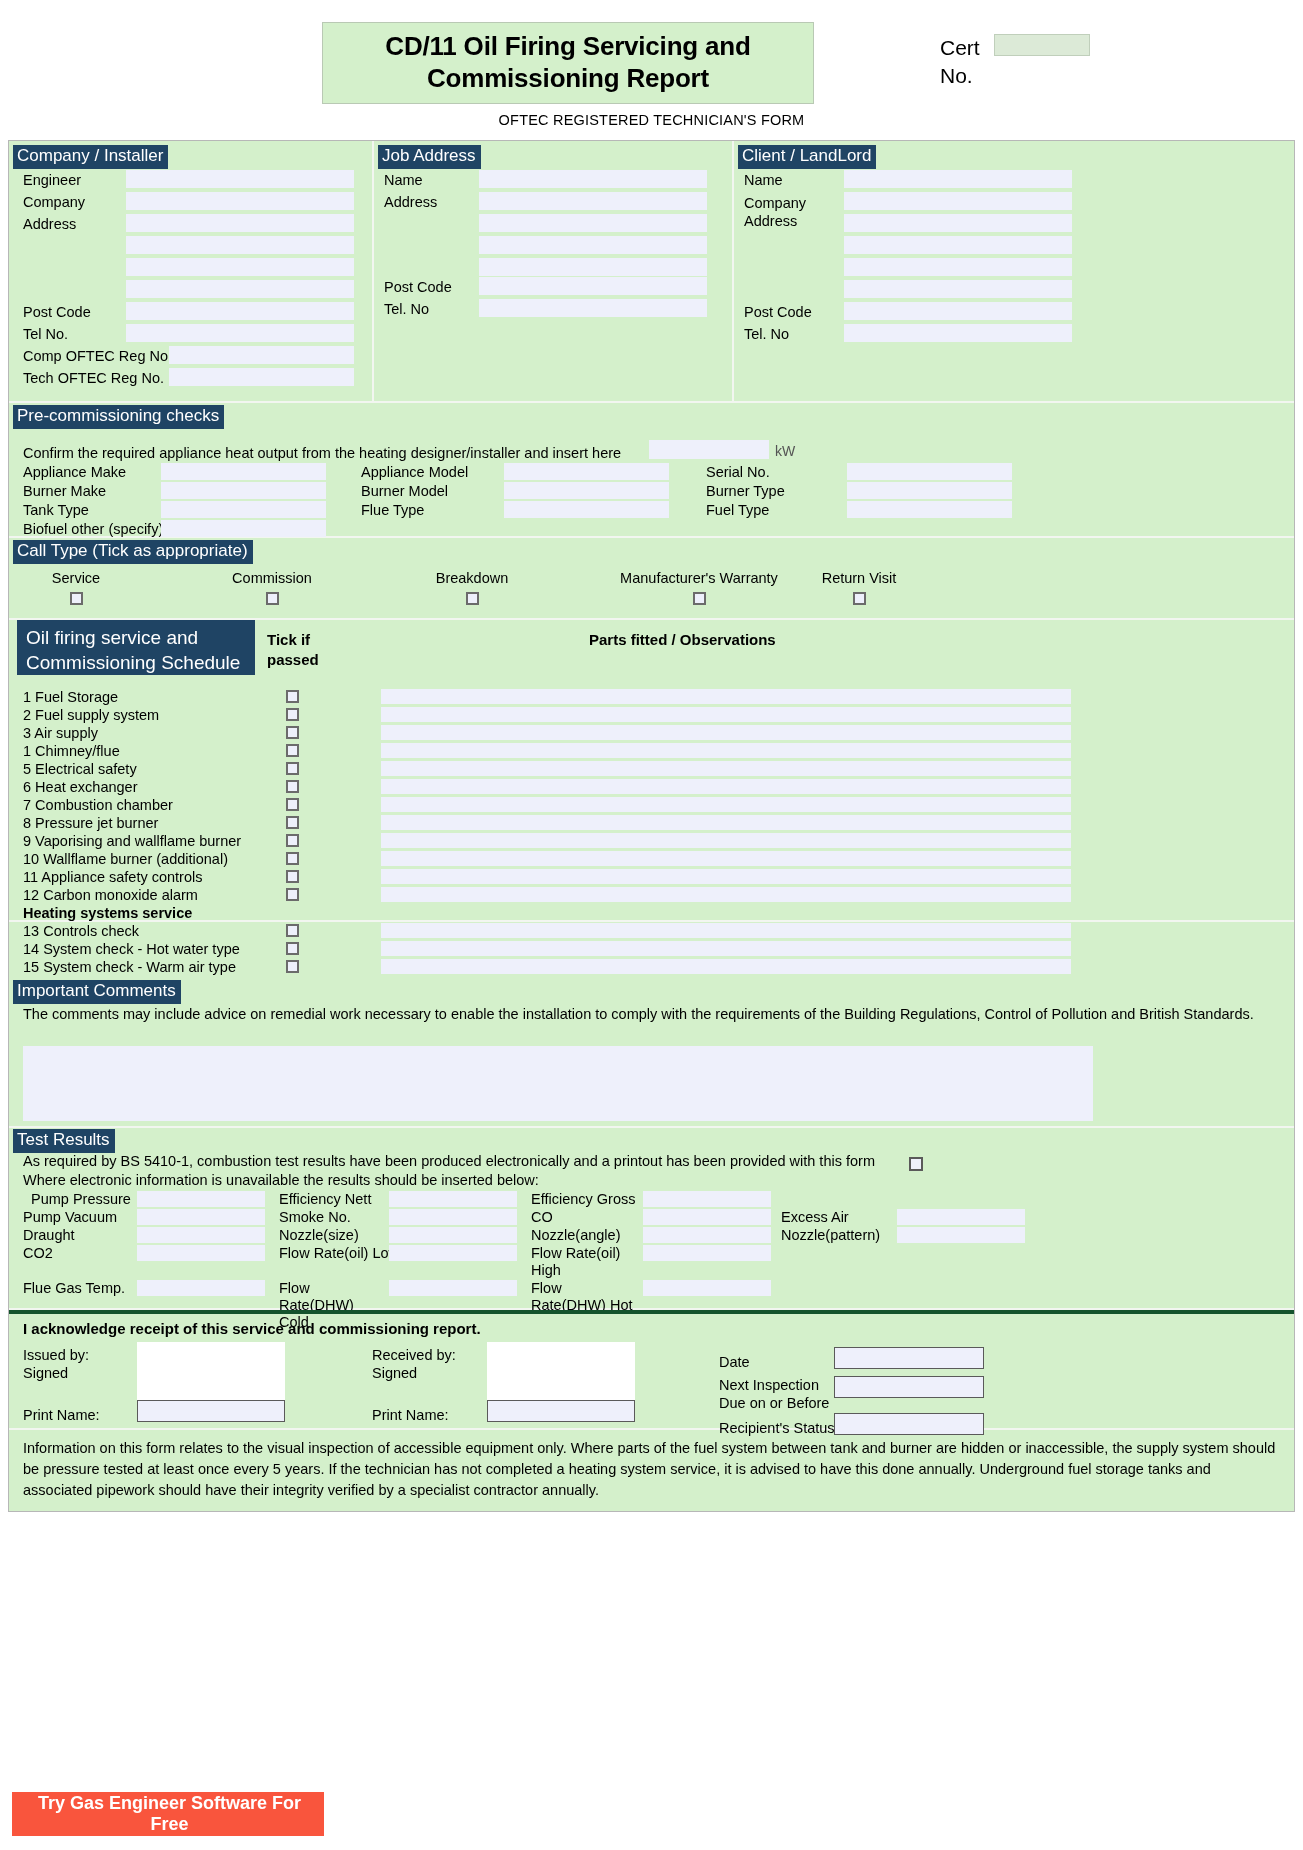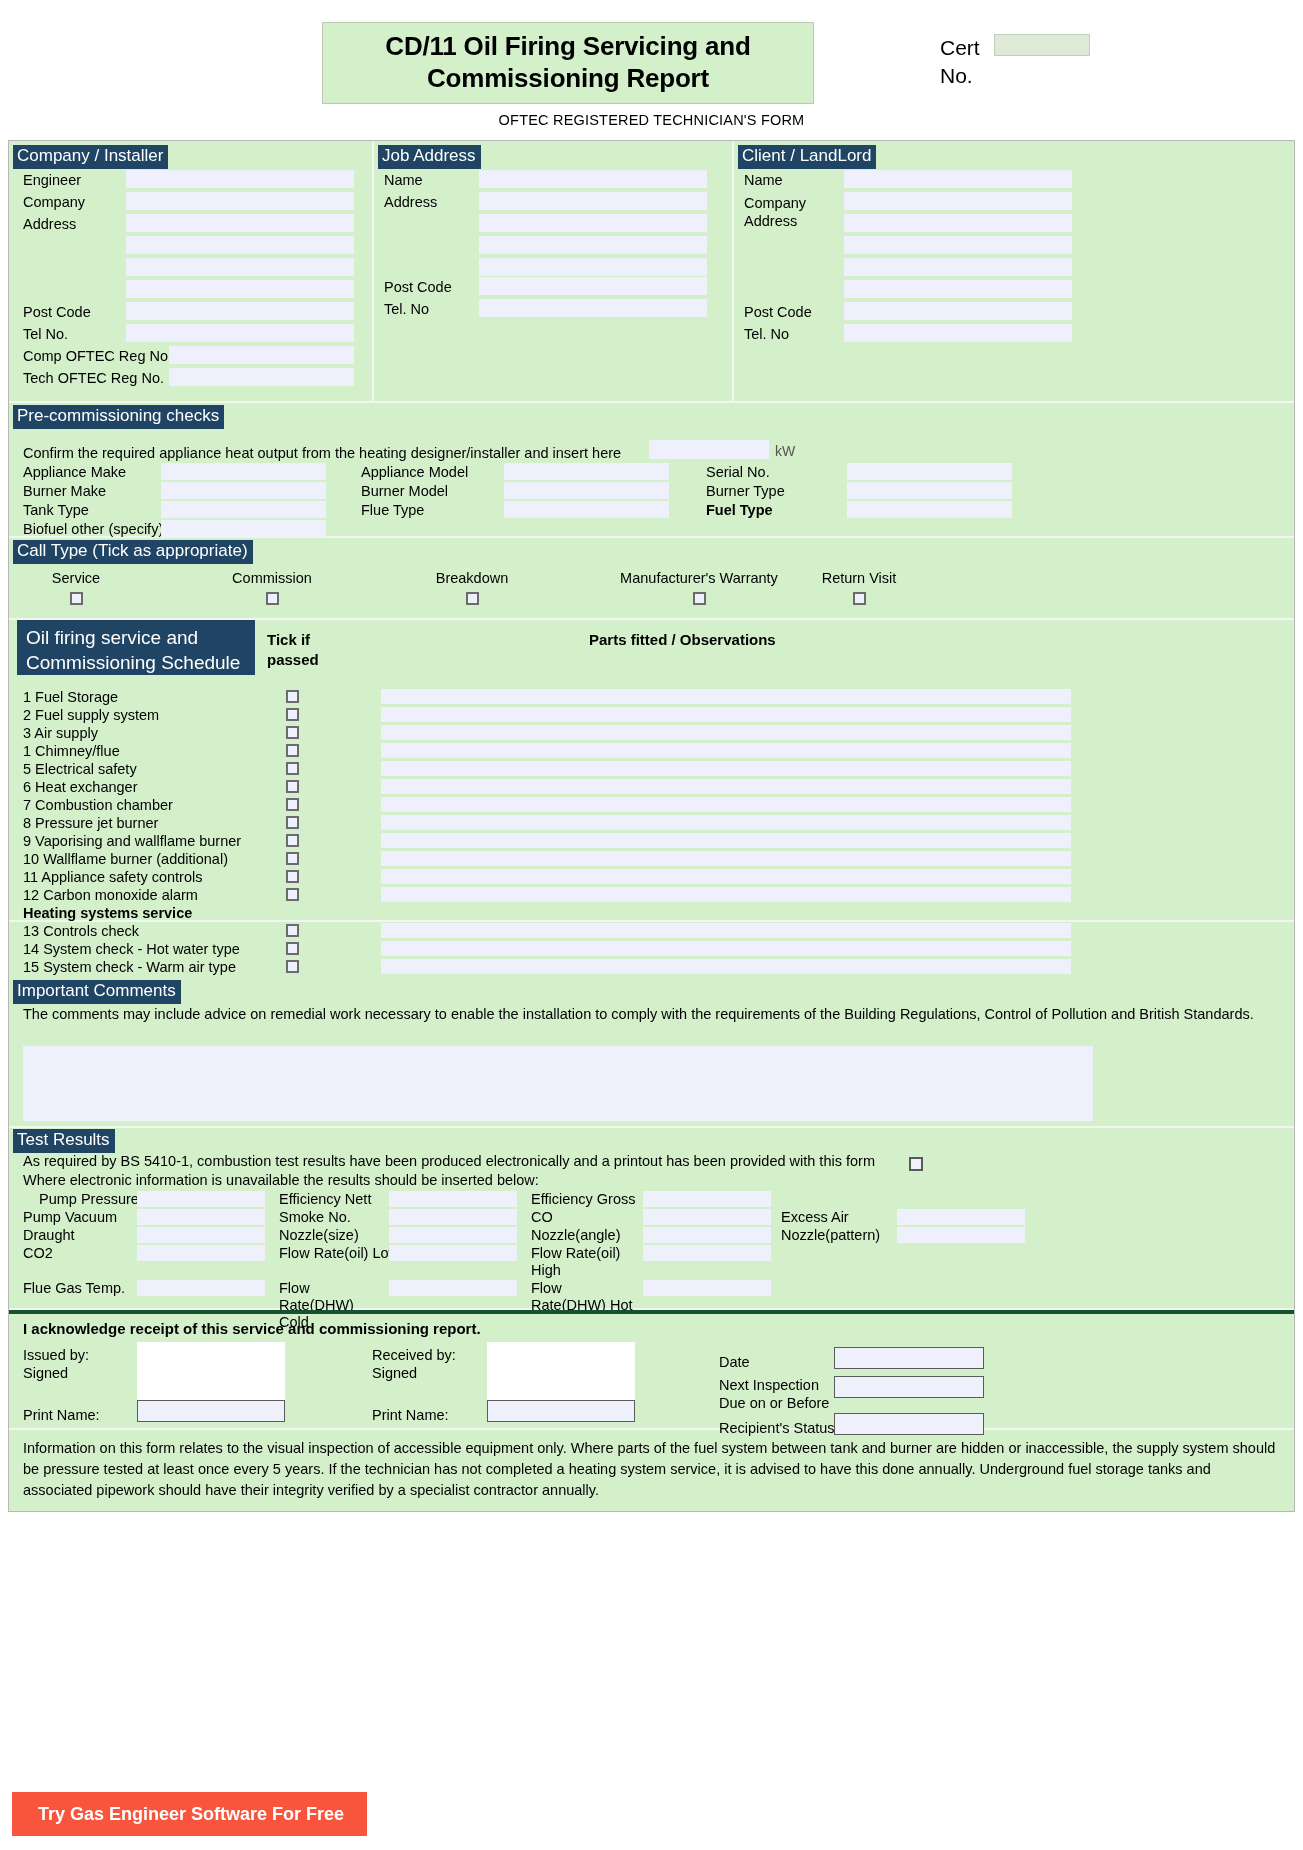--- a/index.html
+++ b/index.html
@@ -217,21 +217,21 @@
   .footnote {
     position: relative;
     padding: 8px 12px 10px 14px;
     font-size: 14.5px; line-height: 1.45;
   }
 
   
   .cta {
     position: absolute;
     left: 12px; top: 1792px;
-    width: 355px; height: 44px;
+    width: 312px; height: 44px;
     background: #f9553d;
     color: #ffffff;
     font-size: 18px; font-weight: bold;
     display: flex; align-items: center; justify-content: center;
     border: none; cursor: pointer;
     font-family: "Liberation Sans", sans-serif;
     padding-left: 9px;
   }
 </style>
 </head>
@@ -380,21 +380,21 @@
           <span class="g-fld" style="left:495px;width:165px;"></span>
           <span class="g-lbl" style="left:697px;">Burner Type</span>
           <span class="g-fld" style="left:838px;width:165px;"></span>
         </div>
 
         <div class="g-row">
           <span class="g-lbl" style="left:14px;">Tank Type</span>
           <span class="g-fld" style="left:152px;width:165px;"></span>
           <span class="g-lbl" style="left:352px;">Flue Type</span>
           <span class="g-fld" style="left:495px;width:165px;"></span>
-          <span class="g-lbl" style="left:697px;font-weight:bold;">Fuel Type</span>
+          <span class="g-lbl" style="left:697px;">Fuel Type</span>
           <span class="g-fld" style="left:838px;width:165px;"></span>
         </div>
 
         <div class="g-row">
           <span class="g-lbl" style="left:14px;">Biofuel other (specify)</span>
           <span class="g-fld" style="left:152px;width:165px;"></span>
         </div>
       </div>
     </div>
 
@@ -514,21 +514,21 @@
       <div class="comm-box"></div>
     </div>
 
     <div class="sec test">
       <span class="tag">Test Results</span>
       <div class="test-note" style="top:24px;">As required by BS 5410-1, combustion test results have been produced electronically and a printout has been provided with this form</div>
       <div class="test-note" style="top:43px;">Where electronic information is unavailable the results should be inserted below:</div>
       <div class="test-cb"></div>
 
       
-      <span class="t-lbl" style="left:30px;top:63px;">Pump Pressure</span>
+      <span class="t-lbl" style="left:22px;top:63px;">Pump Pressure</span>
       <span class="t-fld" style="left:128px;top:63px;width:128px;"></span>
       <span class="t-lbl" style="left:14px;top:81px;">Pump Vacuum</span>
       <span class="t-fld" style="left:128px;top:81px;width:128px;"></span>
       <span class="t-lbl" style="left:14px;top:99px;">Draught</span>
       <span class="t-fld" style="left:128px;top:99px;width:128px;"></span>
       <span class="t-lbl" style="left:14px;top:117px;">CO2</span>
       <span class="t-fld" style="left:128px;top:117px;width:128px;"></span>
 
       
       <span class="t-lbl" style="left:270px;top:63px;">Efficiency Nett</span>

